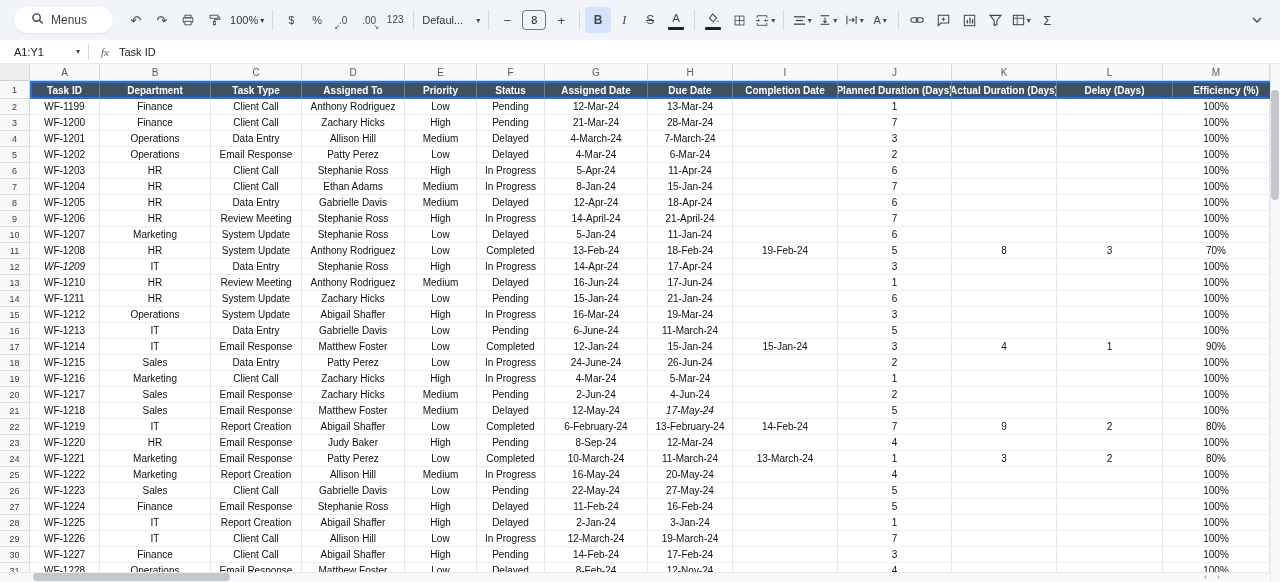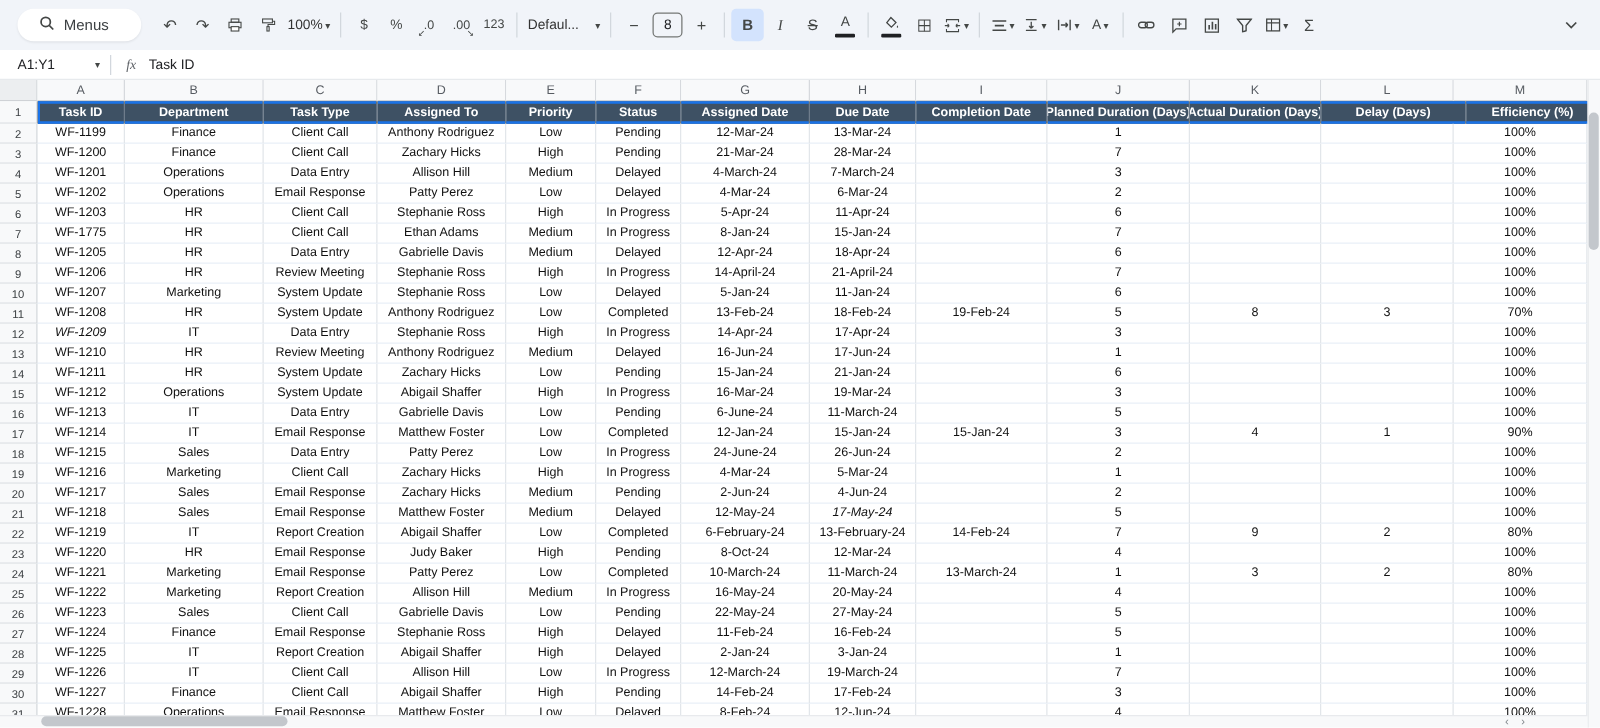--- a/index.html
+++ b/index.html
@@ -399,21 +399,21 @@
       <div class="cell data-cell" style="width: 103px;">5-Apr-24</div>
       <div class="cell data-cell" style="width: 85px;">11-Apr-24</div>
       <div class="cell data-cell" style="width: 105px;"></div>
       <div class="cell data-cell" style="width: 114px;">6</div>
       <div class="cell data-cell" style="width: 105px;"></div>
       <div class="cell data-cell" style="width: 106px;"></div>
       <div class="cell data-cell" style="width: 107px;">100%</div>
     </div>
     <div class="grid-row data-row">
       <div class="cell row-num" style="width: 30px;">7</div>
-      <div class="cell data-cell" style="width: 70px;">WF-1775</div>
+      <div class="cell data-cell" style="width: 70px;">WF-1204</div>
       <div class="cell data-cell" style="width: 111px;">HR</div>
       <div class="cell data-cell" style="width: 91px;">Client Call</div>
       <div class="cell data-cell" style="width: 103px;">Ethan Adams</div>
       <div class="cell data-cell" style="width: 72px;">Medium</div>
       <div class="cell data-cell" style="width: 68px;">In Progress</div>
       <div class="cell data-cell" style="width: 103px;">8-Jan-24</div>
       <div class="cell data-cell" style="width: 85px;">15-Jan-24</div>
       <div class="cell data-cell" style="width: 105px;"></div>
       <div class="cell data-cell" style="width: 114px;">7</div>
       <div class="cell data-cell" style="width: 105px;"></div>
@@ -661,21 +661,21 @@
       <div class="cell data-cell" style="width: 107px;">80%</div>
     </div>
     <div class="grid-row data-row">
       <div class="cell row-num" style="width: 30px;">23</div>
       <div class="cell data-cell" style="width: 70px;">WF-1220</div>
       <div class="cell data-cell" style="width: 111px;">HR</div>
       <div class="cell data-cell" style="width: 91px;">Email Response</div>
       <div class="cell data-cell" style="width: 103px;">Judy Baker</div>
       <div class="cell data-cell" style="width: 72px;">High</div>
       <div class="cell data-cell" style="width: 68px;">Pending</div>
-      <div class="cell data-cell" style="width: 103px;">8-Oct-24</div>
+      <div class="cell data-cell" style="width: 103px;">8-Sep-24</div>
       <div class="cell data-cell" style="width: 85px;">12-Mar-24</div>
       <div class="cell data-cell" style="width: 105px;"></div>
       <div class="cell data-cell" style="width: 114px;">4</div>
       <div class="cell data-cell" style="width: 105px;"></div>
       <div class="cell data-cell" style="width: 106px;"></div>
       <div class="cell data-cell" style="width: 107px;">100%</div>
     </div>
     <div class="grid-row data-row">
       <div class="cell row-num" style="width: 30px;">24</div>
       <div class="cell data-cell" style="width: 70px;">WF-1221</div>
@@ -790,21 +790,21 @@
     </div>
     <div class="grid-row data-row">
       <div class="cell row-num" style="width: 30px;">31</div>
       <div class="cell data-cell" style="width: 70px;">WF-1228</div>
       <div class="cell data-cell" style="width: 111px;">Operations</div>
       <div class="cell data-cell" style="width: 91px;">Email Response</div>
       <div class="cell data-cell" style="width: 103px;">Matthew Foster</div>
       <div class="cell data-cell" style="width: 72px;">Low</div>
       <div class="cell data-cell" style="width: 68px;">Delayed</div>
       <div class="cell data-cell" style="width: 103px;">8-Feb-24</div>
-      <div class="cell data-cell" style="width: 85px;">12-Jun-24</div>
+      <div class="cell data-cell" style="width: 85px;">12-Nov-24</div>
       <div class="cell data-cell" style="width: 105px;"></div>
       <div class="cell data-cell" style="width: 114px;">4</div>
       <div class="cell data-cell" style="width: 105px;"></div>
       <div class="cell data-cell" style="width: 106px;"></div>
       <div class="cell data-cell" style="width: 107px;">100%</div>
     </div>
   </div>
 
 <div class="vscroll-track">
   <div class="vscroll-thumb"></div>

